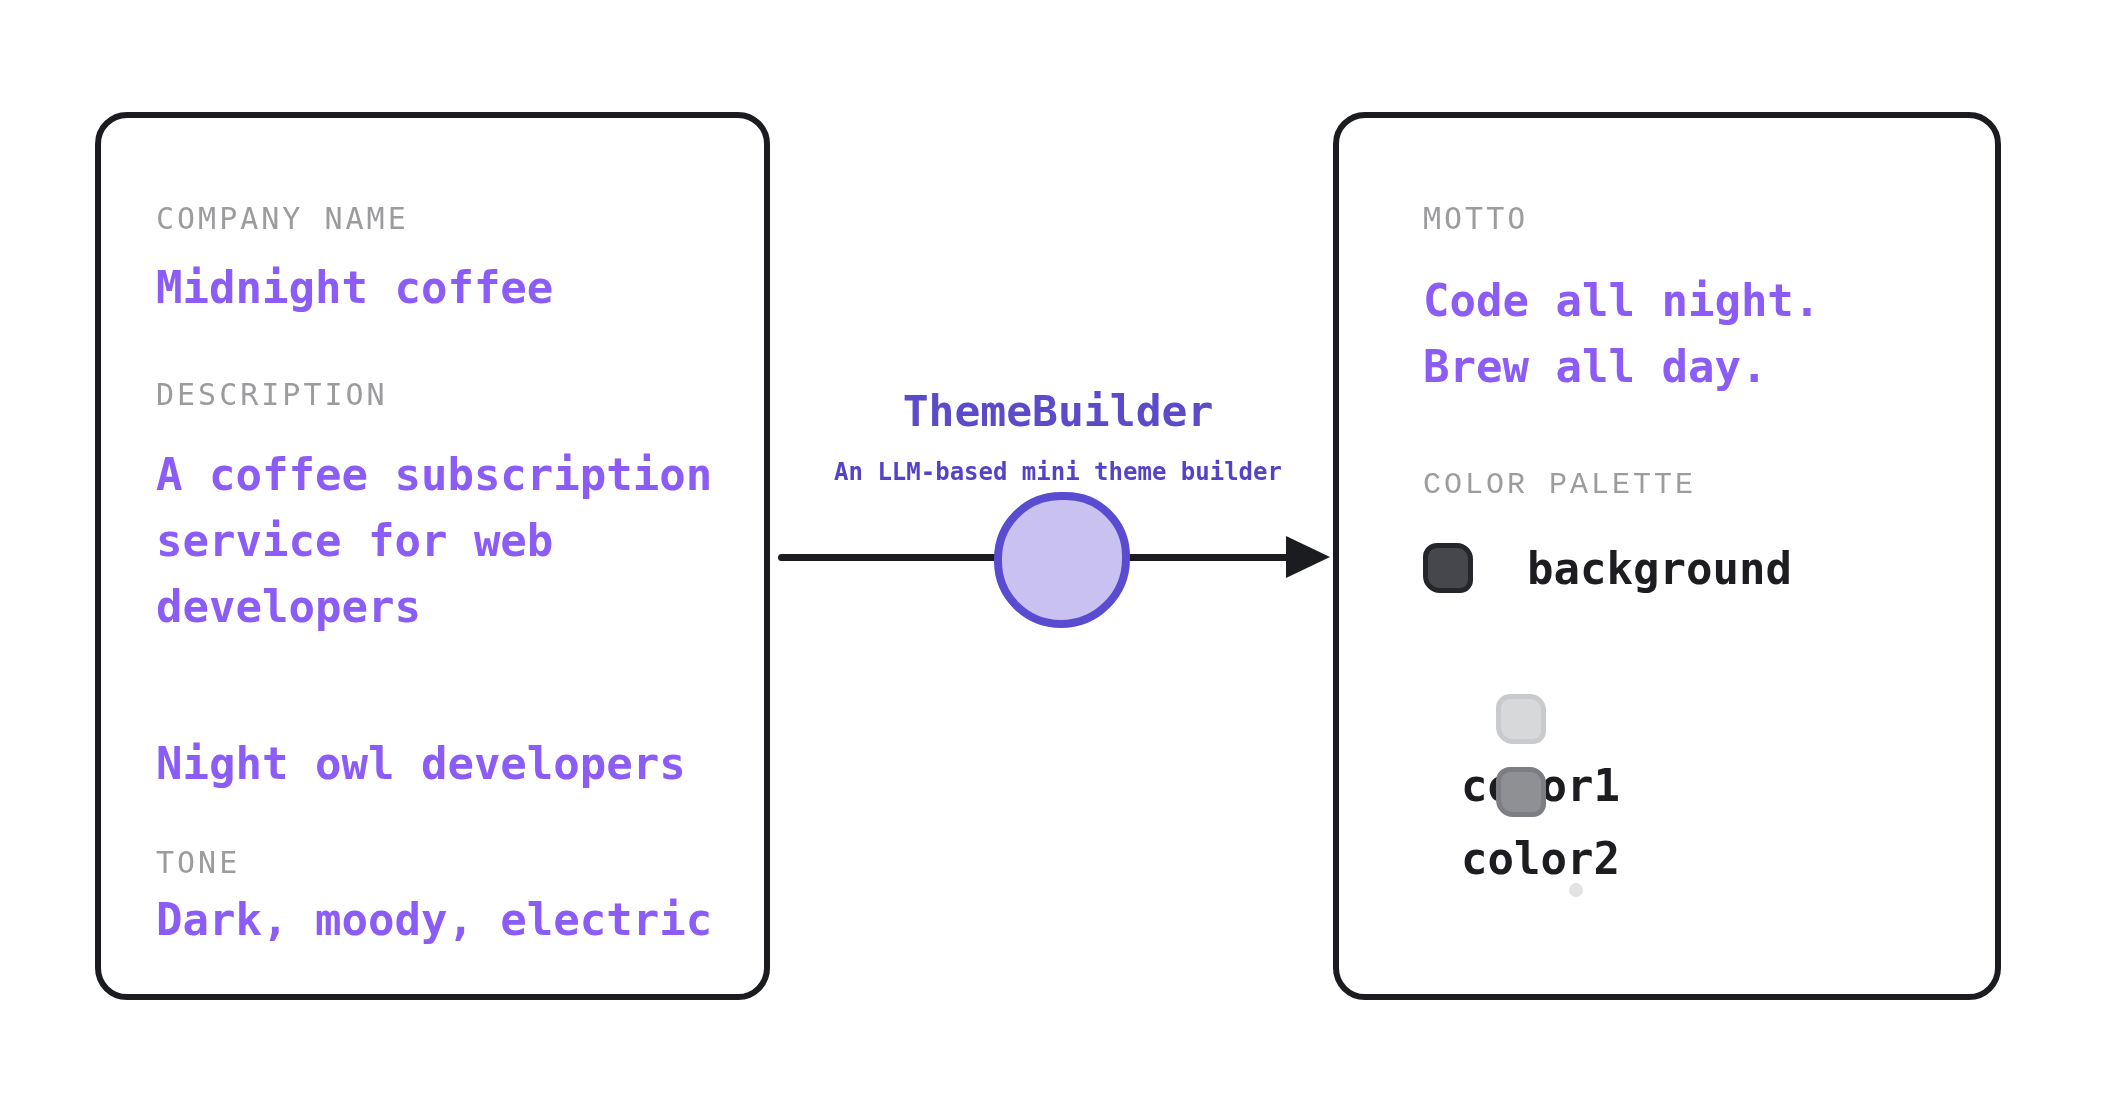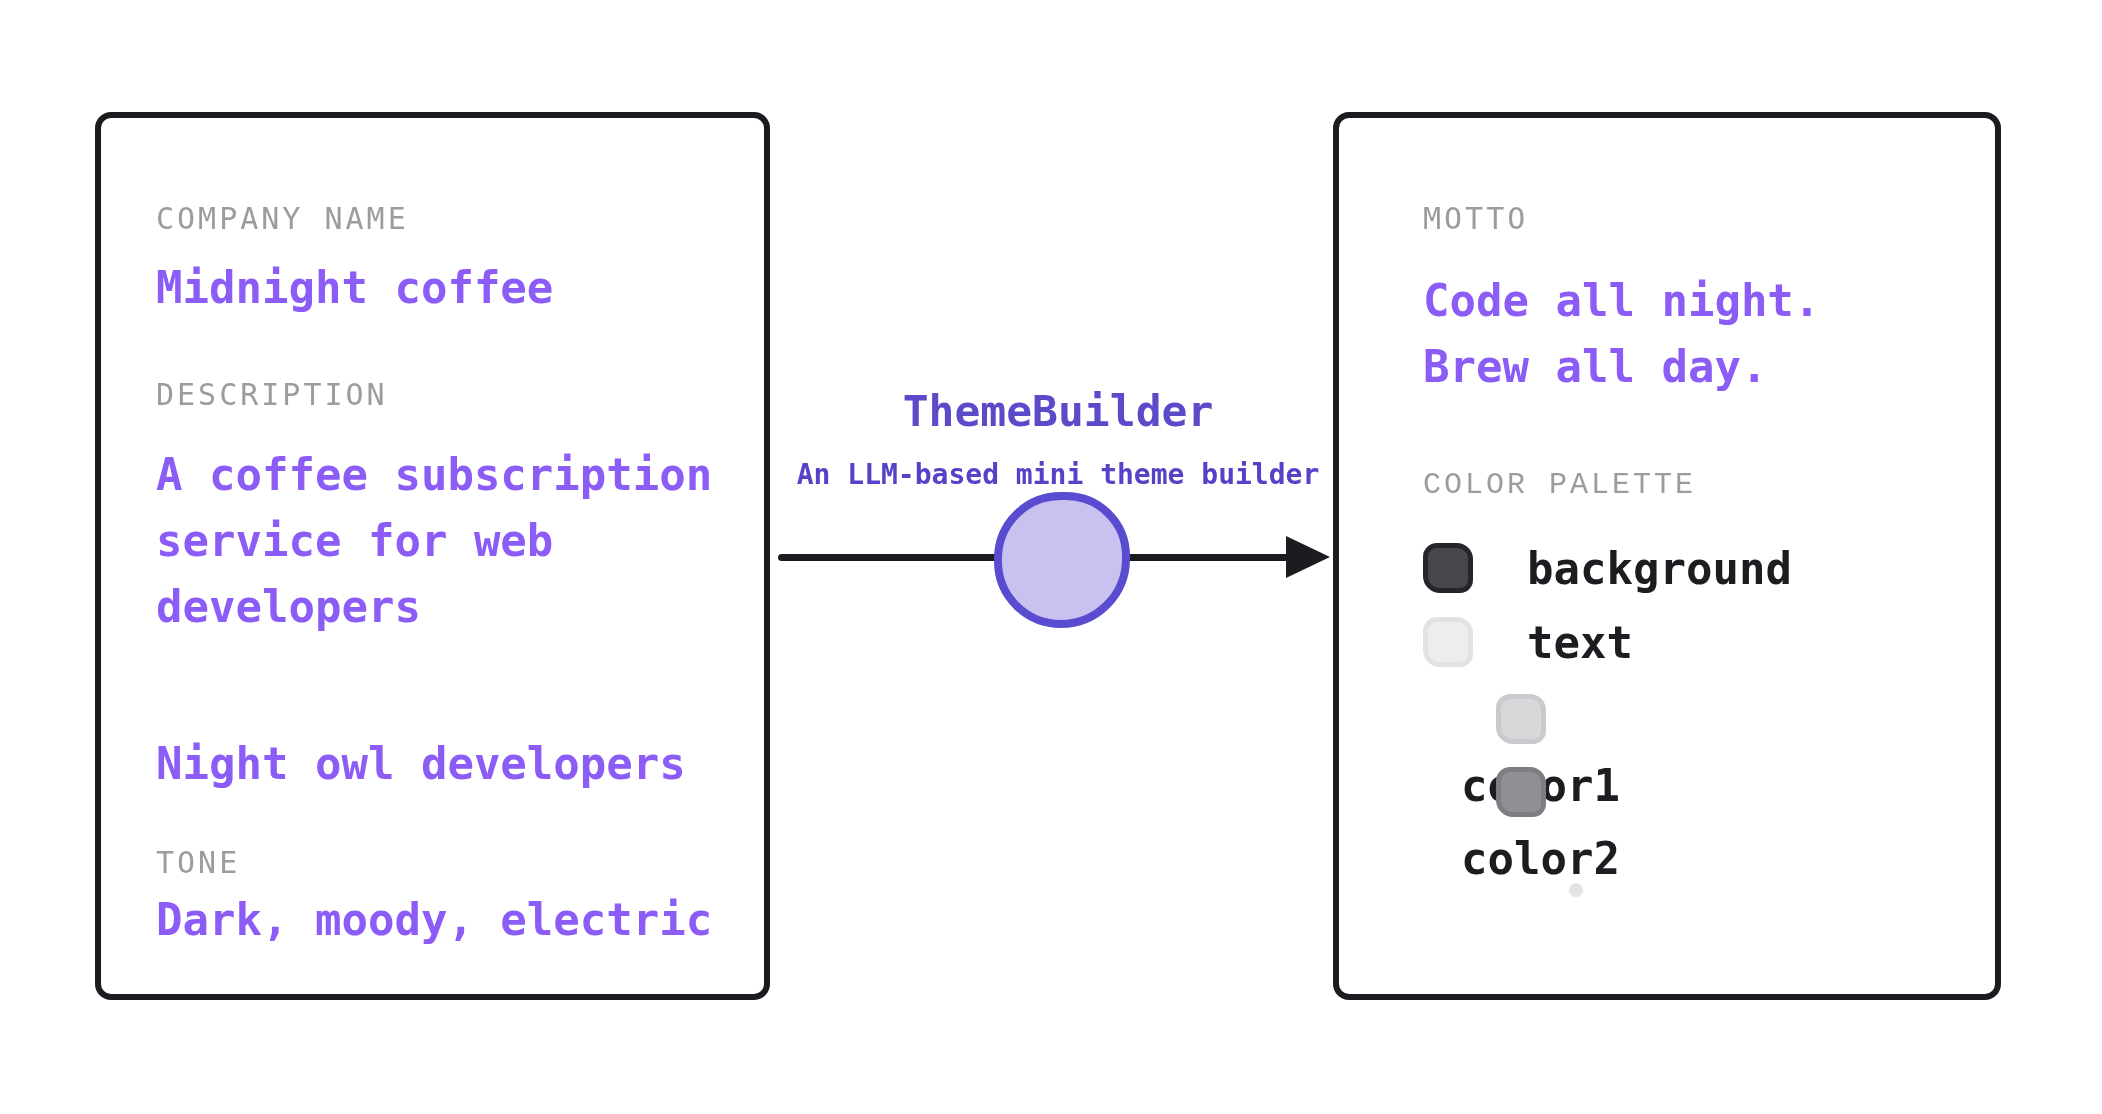--- a/index.html
+++ b/index.html
@@ -8,21 +8,21 @@
     width:2102px;height:1114px;
     background:#ffffff;
     font-family:"DejaVu Sans Mono", monospace;
     overflow:hidden;
   }
   
   .card{
     position:absolute;
     background:#ffffff;
     border:6px solid #1b1c20;
-    border-radius:16px;
+    border-radius:32px;
     box-sizing:border-box;
   }
   #input-card{left:95px;top:112px;width:675px;height:888px;}
   #output-card{left:1333px;top:112px;width:668px;height:888px;}
 
   .field-label{
     position:absolute;
     font-size:30px;
     letter-spacing:3px;
     color:#9c9c9f;
@@ -94,21 +94,21 @@
     position:absolute;
     left:778px;top:386px;width:560px;
     text-align:center;
     font-size:43px;font-weight:bold;
     white-space:nowrap;
   }
   #builder-subtitle{
     position:absolute;
     left:778px;top:458px;width:560px;
     text-align:center;
-    font-size:28px;font-weight:bold;
+    font-size:24px;font-weight:bold;
     white-space:nowrap;
   }
   #arrow-line{
     position:absolute;
     left:778px;top:554px;
     width:516px;height:7px;
     border-radius:4px;
   }
   #arrow-head{
     position:absolute;
@@ -157,24 +157,20 @@
       <div>Code all night.</div>
       <div>Brew all day.</div>
     </div>
 
     <div class="field-label out-x" id="palette-label">COLOR PALETTE</div>
 
     <div class="palette-row" id="palette-row-0">
       <div class="swatch" style="background-color: rgb(70, 71, 77); border-color: rgb(37, 38, 44);"></div>
       <div class="swatch-label">background</div>
     </div>
-    <div class="palette-row" id="palette-row-1">
-      <div class="swatch" style="background-color: rgb(237, 237, 238); border-color: rgb(226, 226, 228);"></div>
-      <div class="swatch-label">text</div>
-    </div>
     <div class="palette-row" id="palette-row-2">
       <div class="swatch" style="background-color: rgb(215, 216, 218); border-color: rgb(201, 202, 205);"></div>
       <div class="swatch-label">color1</div>
     </div>
     <div class="palette-row" id="palette-row-3">
       <div class="swatch" style="background-color: rgb(143, 144, 148); border-color: rgb(124, 126, 131);"></div>
       <div class="swatch-label">color2</div>
     </div>
 
     <div id="stray-dot" style="background-color: rgb(227, 227, 228);"></div>

